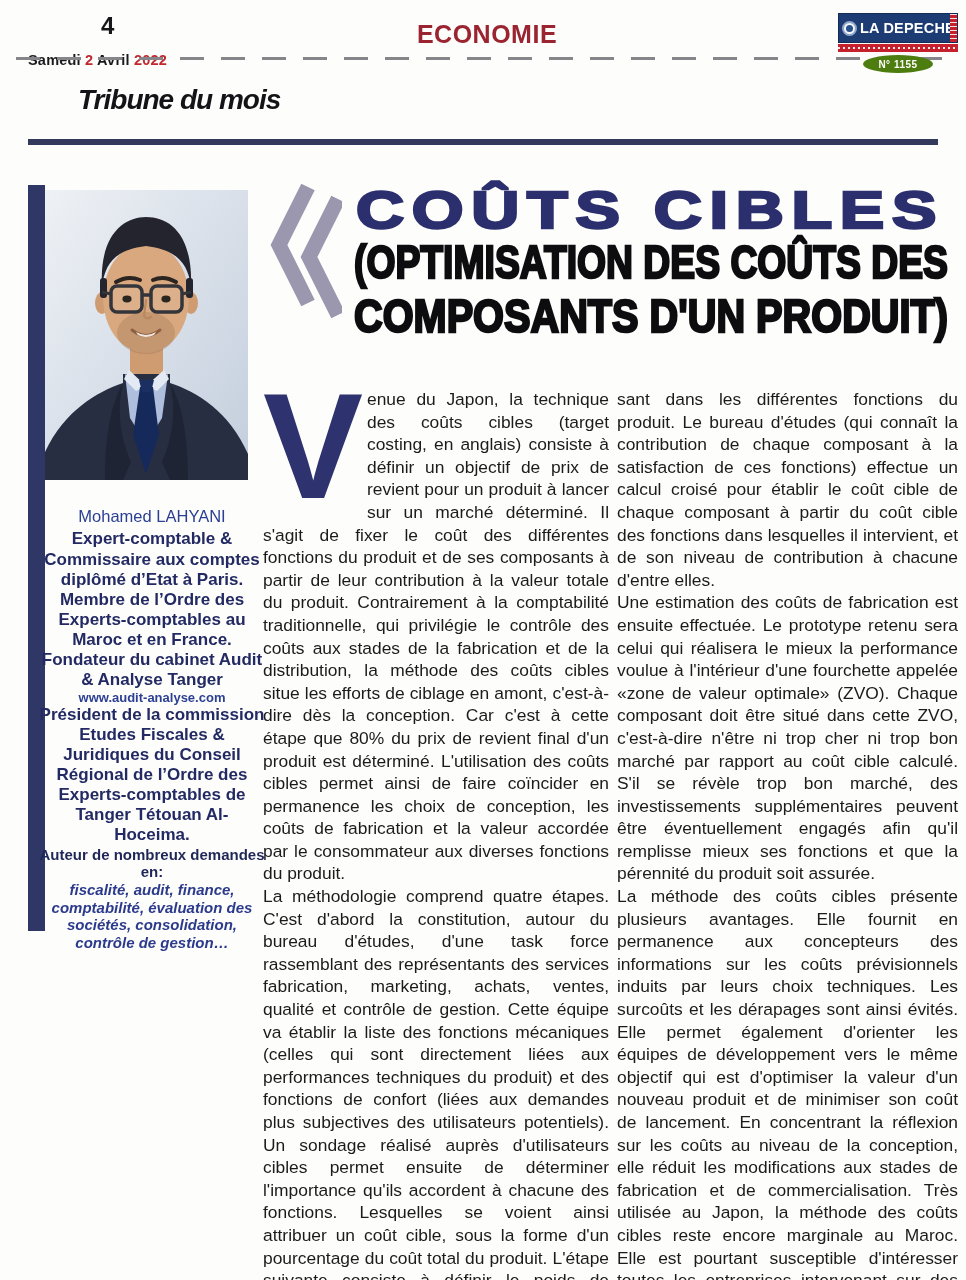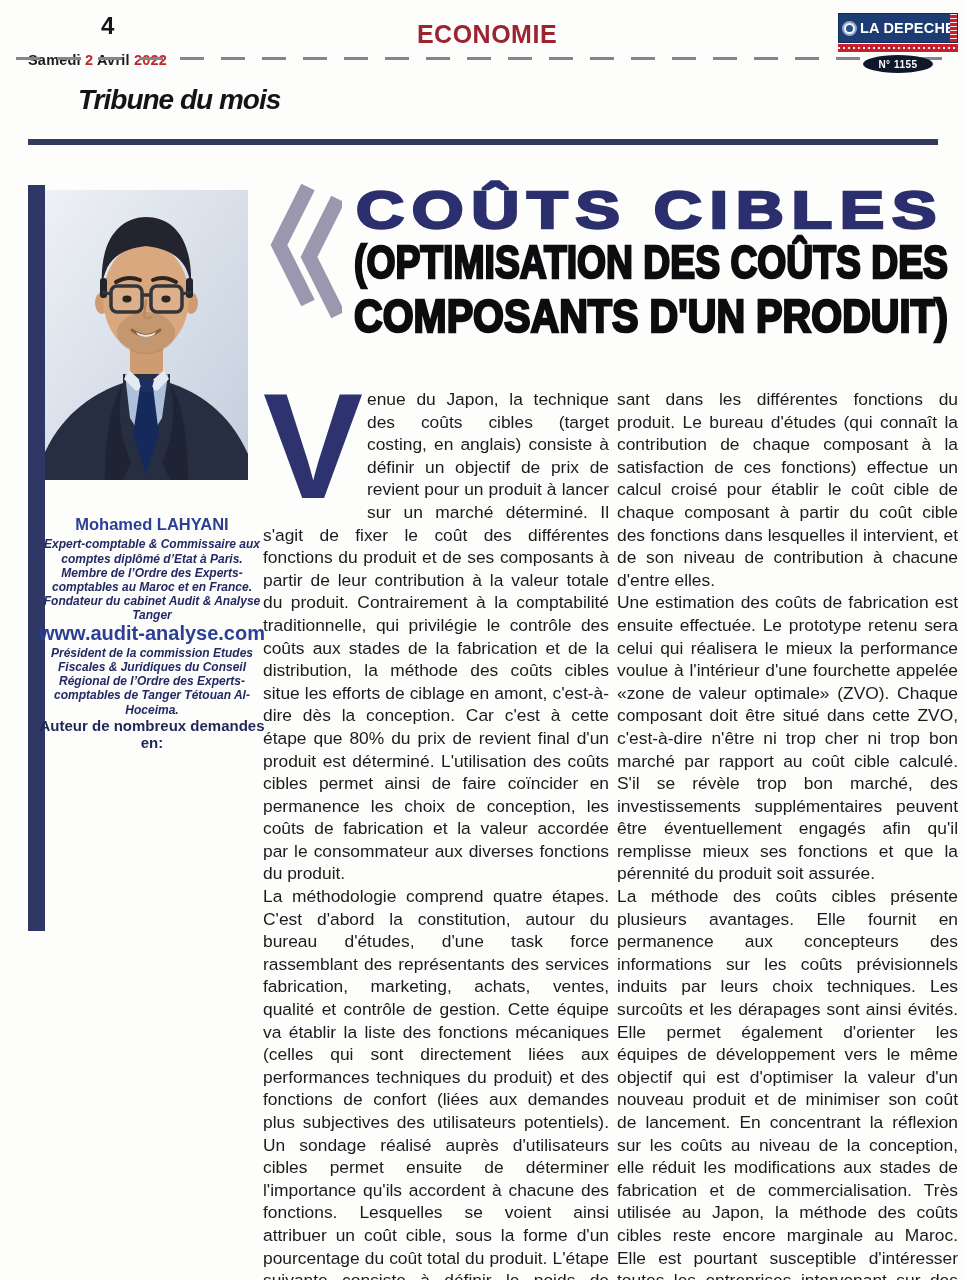--- a/index.html
+++ b/index.html
@@ -25,34 +25,34 @@
     display:flex;align-items:center;box-sizing:border-box;padding:0 9px 0 3px;}
   .logo-emblem{width:15px;height:15px;border-radius:50%;background:#f2f4f8;border:2px solid #8ea6c8;
     box-sizing:border-box;flex:0 0 auto;display:flex;align-items:center;justify-content:center;}
   .logo-emblem i{width:7px;height:7px;border-radius:50%;background:#27508c;display:block;}
   .logo-title{color:#ffffff;font-weight:900;font-size:14.5px;letter-spacing:.2px;margin-left:3px;white-space:nowrap;}
   .logo-sidestrip{position:absolute;right:0;top:0;bottom:0;width:7px;background:#c6202c;
     background-image:repeating-linear-gradient(180deg,rgba(255,255,255,.85) 0 1px,transparent 1px 4px);}
   .logo-tagline{height:8px;background:#c6202c;margin-top:1px;
     background-image:repeating-linear-gradient(90deg,rgba(255,255,255,.9) 0 2px,transparent 2px 5px);
     background-size:auto 2px;background-position:center;background-repeat:repeat-x;}
-  .issue-badge{width:70px;height:18px;margin:3px auto 0;background:#0f172a;border-radius:50%;
+  .issue-badge{width:70px;height:18px;margin:3px auto 0;background:#4d7c0f;border-radius:50%;
     color:#fff;font-size:10px;font-weight:bold;display:flex;align-items:center;justify-content:center;letter-spacing:.5px;}
 
   
   .rubric-title{left:78px;top:84px;font-size:28px;font-style:italic;font-weight:bold;color:#141418;letter-spacing:-1px;}
   .rubric-rule{left:28px;width:910px;top:139px;height:6px;background:#333a5e;}
 
   
   .side-bar{left:28px;top:185px;width:17px;height:746px;background:#2e3766;}
   .author-photo{left:45px;top:190px;width:203px;height:290px;}
   .author-block{left:38px;top:507px;width:228px;text-align:center;line-height:1.18;}
-  .author-name{font-size:16.5px;font-weight:700;color:#2b3f93;margin-bottom:3px;margin-top:8px;}
-  .author-bio{font-size:12px;font-weight:bold;font-style:italic;color:#232a63;}
-  .author-website{font-size:20px;font-weight:bold;color:#2b3f93;}
+  .author-name{font-size:16.5px;font-weight:400;color:#2b3f93;margin-bottom:3px;}
+  .author-bio{font-size:17px;font-weight:bold;color:#232a63;}
+  .author-website{font-size:13px;font-weight:bold;color:#2b3f93;}
   .works-label{font-size:15px;font-weight:bold;color:#1f2658;}
   .works-list{font-size:15px;font-weight:bold;font-style:italic;color:#2c3a8c;}
 
   
   .quote-icon{left:266px;top:183px;}
   .headline-title-svg{left:356px;top:178px;}
   .headline-sub-svg{left:354px;top:232px;}
   svg text{font-family:"Liberation Sans",sans-serif;}
 
   
@@ -138,20 +138,21 @@
   <path d="M87,140 Q101,151 115,140" stroke="#8f5f41" stroke-width="3" fill="none" stroke-linecap="round"></path>
   <path d="M91,142 Q101,148 111,142 L109,145 Q101,149 93,145 Z" fill="#f1e9e0"></path>
 </svg>
 
 <div class="abs author-block">
   <div class="author-name">Mohamed LAHYANI</div>
   <div class="author-bio">Expert-comptable &amp; Commissaire aux comptes diplômé d’Etat à Paris. Membre de l’Ordre des Experts-comptables au Maroc et en France. Fondateur du cabinet Audit &amp; Analyse Tanger</div>
   <div class="author-website">www.audit-analyse.com</div>
   <div class="author-bio">Président de la commission Etudes Fiscales &amp; Juridiques du Conseil Régional de l’Ordre des Experts-comptables de Tanger Tétouan Al-Hoceima.</div>
   <div class="works-label">Auteur de nombreux demandes en:</div>
+  <div class="works-list">fiscalité, audit, finance, comptabilité, évaluation des sociétés, consolidation, contrôle de gestion…</div>
 </div>
 
 <svg class="abs quote-icon" width="76" height="136" viewBox="0 0 76 136">
   <polyline points="42,4 13,62 42,120" fill="none" stroke="#9a97ae" stroke-width="15"></polyline>
   <polyline points="72,16 43,74 72,132" fill="none" stroke="#9a97ae" stroke-width="15"></polyline>
 </svg>
 
 <svg class="abs headline-title-svg" width="600" height="62" viewBox="0 0 600 62">
   <text x="0" y="50" font-size="52" font-weight="900" fill="#2b2f6e" stroke="#2b2f6e" stroke-width="2.5" letter-spacing="6" textLength="588" lengthAdjust="spacingAndGlyphs">COÛTS CIBLES</text>
 </svg>

